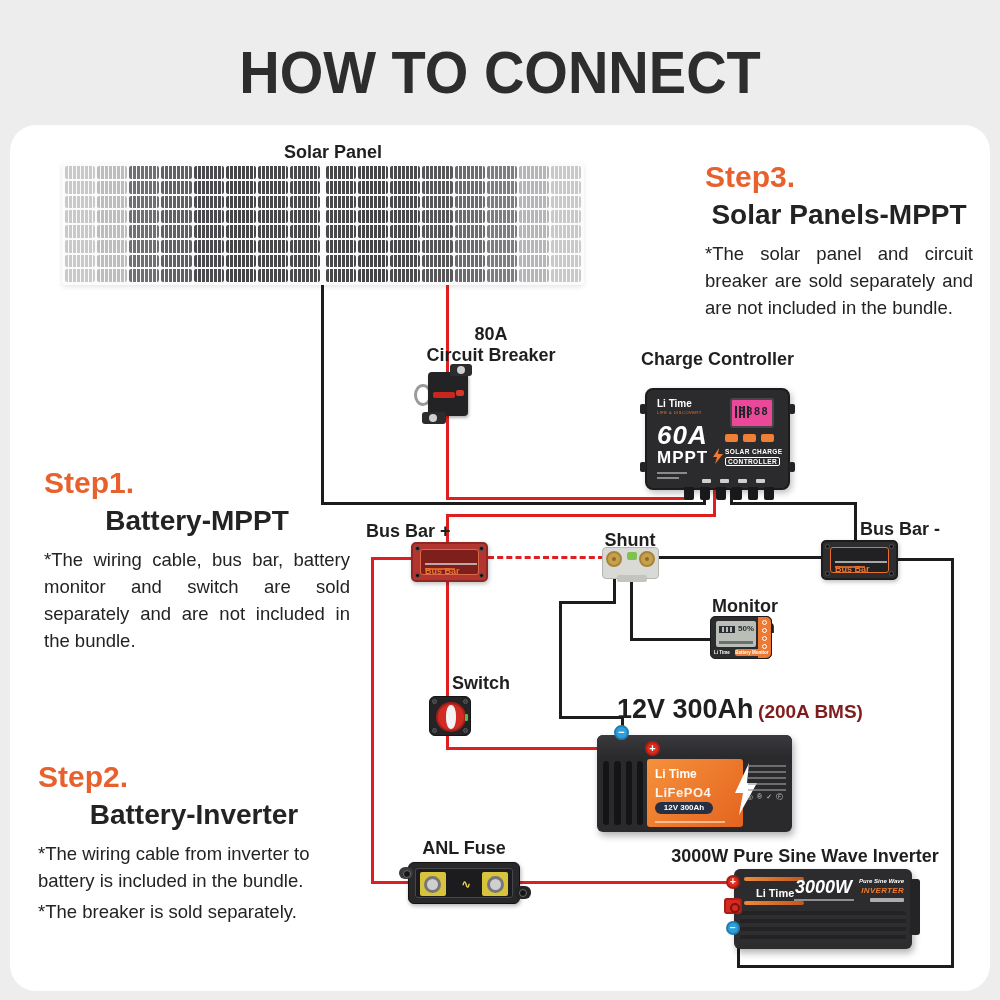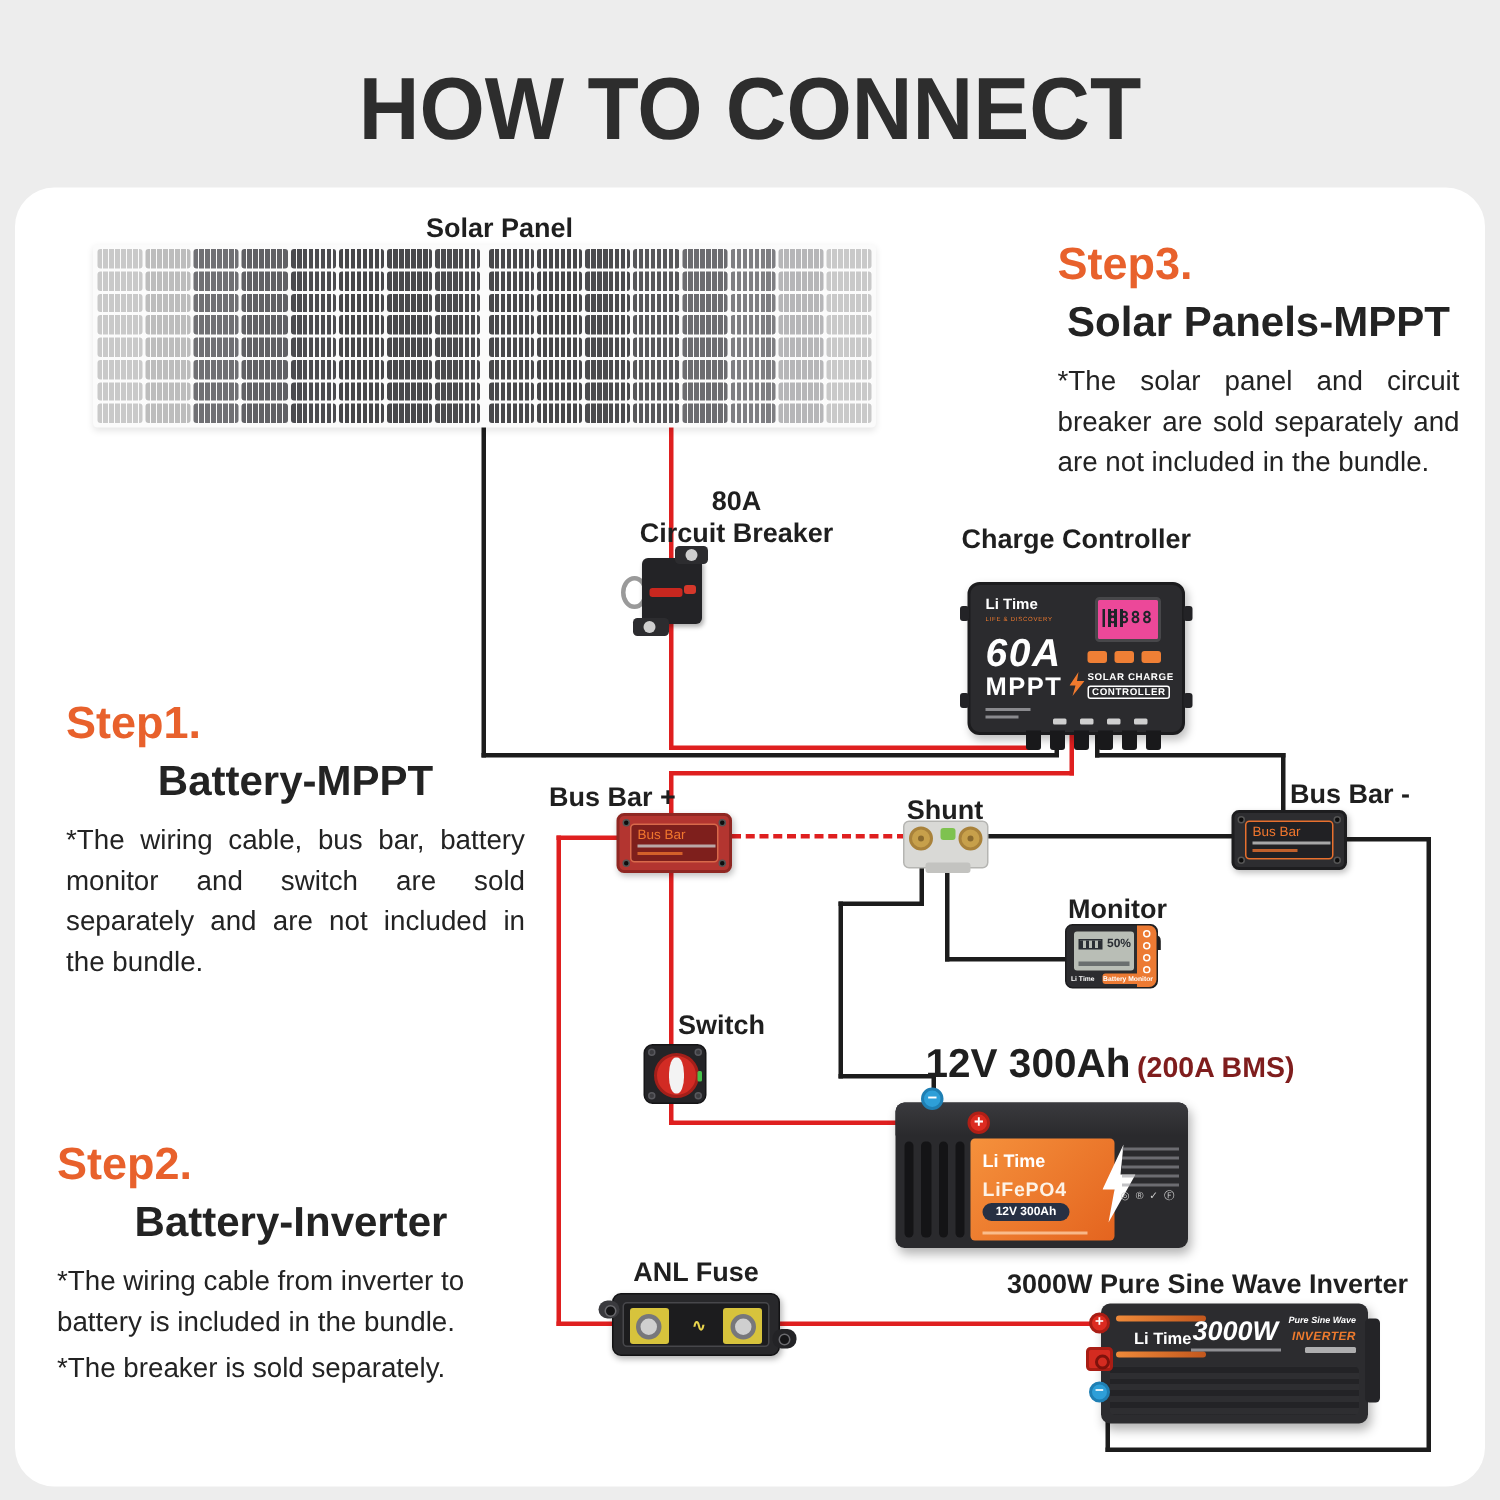--- a/index.html
+++ b/index.html
@@ -59,21 +59,21 @@
   .mppt .ports span { width:9px; height:4px; background:#cfcfcf; border-radius:1px; }
   .mppt-term { position:absolute; width:10px; height:13px; background:#19191b; border-radius:0 0 2px 2px; }
 
   
   .busbar { position:absolute; width:77px; height:40px; border-radius:5px; box-shadow:1px 2px 4px rgba(0,0,0,.25); }
   .busbar.red { background:#b33530; border:2px solid #8f2722; }
   .busbar.black { background:#2d2d30; border:2px solid #1d1d1f; }
   .busbar .plate { position:absolute; left:7px; top:5px; right:7px; bottom:5px; border-radius:3px; }
   .busbar.red .plate { background:#7e1f1c; border:1px solid #d8694a; }
   .busbar.black .plate { background:#212124; border:1px solid #e8702e; }
-  .busbar .bbname { position:absolute; left:4px; top:1px; font-size:9px; font-weight:400; color:#f0762e; }
+  .busbar .bbname { position:absolute; left:4px; top:16px; font-size:9px; font-weight:700; color:#f0762e; }
   .busbar .bbsub { position:absolute; left:4px; top:13px; width:52px; height:2px; background:#c9c9c9; opacity:.8; }
   .busbar .bbsub2 { position:absolute; left:4px; top:18px; width:30px; height:2px; background:#e8702e; opacity:.8; }
   .busbar .corner { position:absolute; width:5px; height:5px; background:#0e0e0e; border-radius:50%; border:1px solid #555; }
 
   
   .shunt { position:absolute; left:602px; top:547px; width:57px; height:32px; background:#d9d9d6; border-radius:4px; border:1px solid #b5b5b2; }
   .shunt .post { position:absolute; top:3px; width:16px; height:16px; background:#c7a04b; border-radius:50%; border:2px solid #a9823a; }
   .shunt .post::after { content:""; position:absolute; left:4px; top:4px; width:4px; height:4px; background:#8a6a2e; border-radius:50%; }
   .shunt .mid { position:absolute; left:24px; top:4px; width:10px; height:8px; background:#7ec24f; border-radius:2px; }
   .shunt .base { position:absolute; left:14px; bottom:-4px; width:30px; height:7px; background:#c3c3c0; border-radius:2px; }

